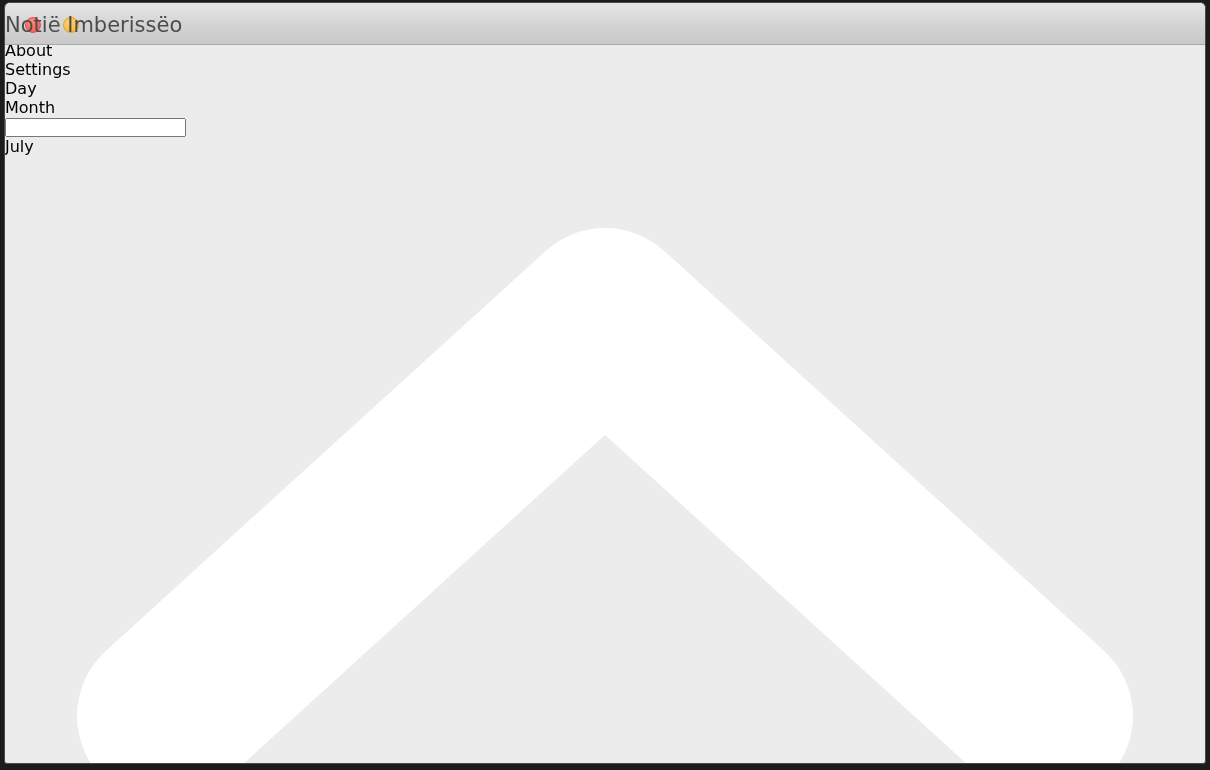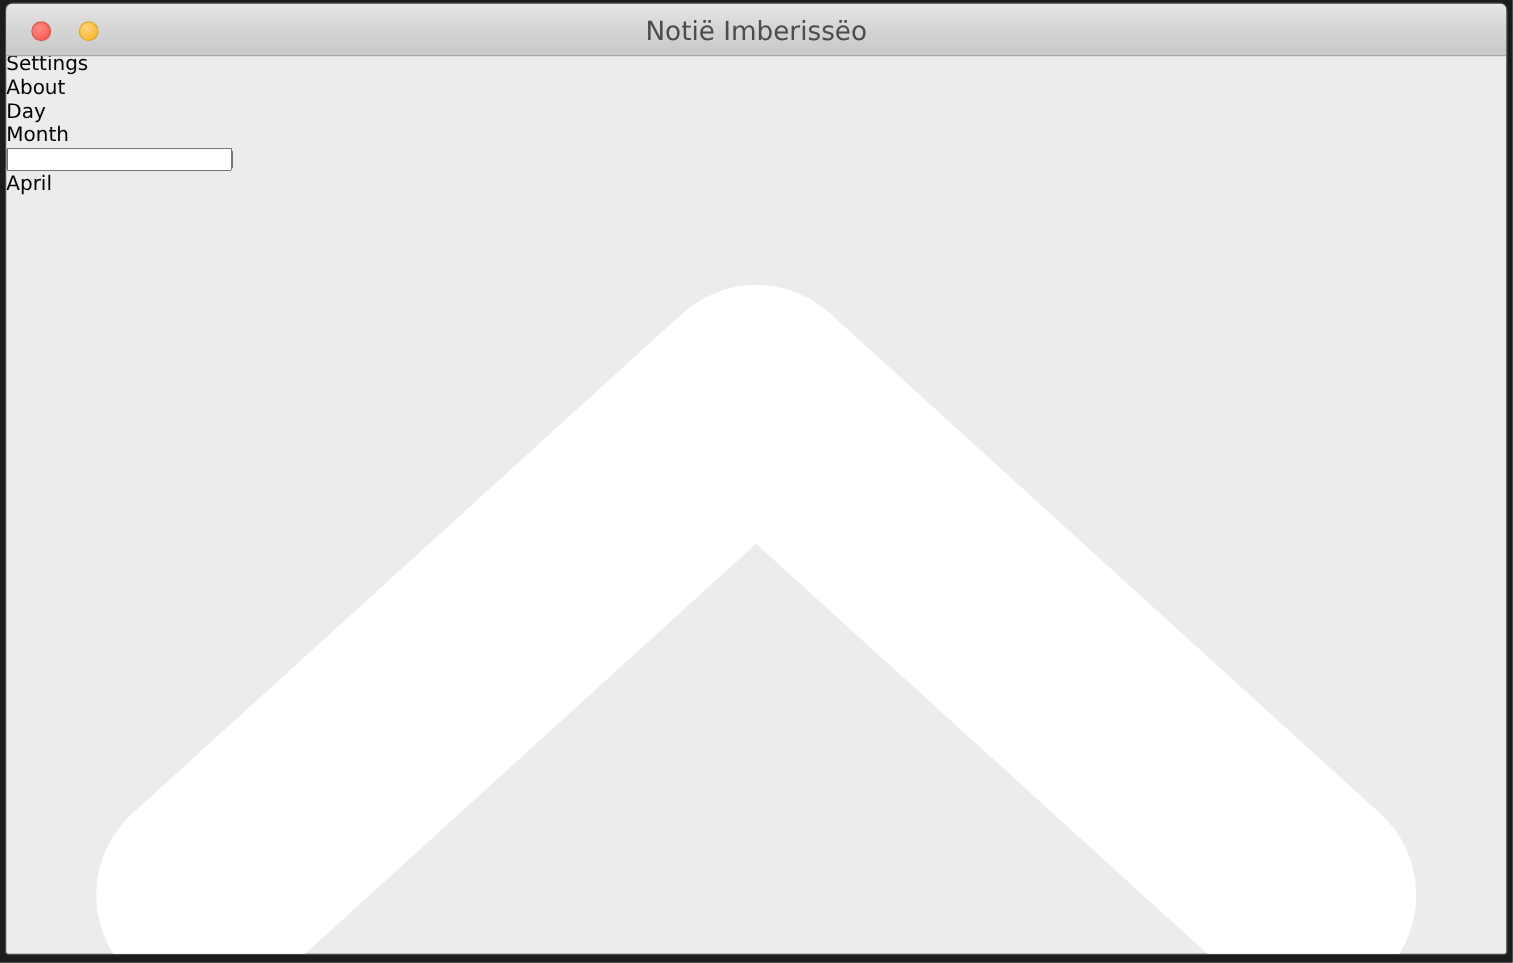--- a/index.html
+++ b/index.html
@@ -31,21 +31,20 @@
     left: 0; top: 0;
     width: 100%;
     height: 42px;
     background: linear-gradient(to bottom, #e6e6e6 0%, #d4d4d4 52%, #c9c9c9 100%);
     border-bottom: 1px solid #a8a8a8;
   }
   #title-text {
     position: absolute;
     left: 0; right: 0;
     top: 10px;
-    text-align: center;
     font-size: 21px;
     color: #4c4c4c;
     font-family: "DejaVu Sans", sans-serif;
   }
   .light {
     position: absolute;
     top: 14px;
     width: 16px; height: 16px;
     border-radius: 50%;
   }
@@ -289,39 +288,39 @@
     <div class="light" id="light-close"></div>
     <div class="light" id="light-min"></div>
     <div class="light" id="light-max"></div>
     <div id="title-text">Notië Imberissëo</div>
   </div>
 
   
   <div id="tabbar">
     <div class="tab active">To Imladris Reckoning</div>
     <div class="tab">From Imladris Reckoning</div>
+    <div class="tab">About</div>
     <div class="tab">Settings</div>
-    <div class="tab">About</div>
   </div>
 
   
   <div id="panel"></div>
 
   
   <div class="col-head" id="head-day">Day</div>
   <div class="col-head" id="head-month">Month</div>
 
   
 
   
   <input id="year-field" type="text" value="" style="">
 
   
   <div id="month-combo">
-    <div id="month-value">April</div>
+    <div id="month-value">July</div>
     <div id="month-stepper">
       <svg class="chev" viewBox="0 0 15 9">
         <polyline points="2,7 7.5,2 13,7" fill="none" stroke="#ffffff" stroke-width="2.2" stroke-linecap="round" stroke-linejoin="round"></polyline>
       </svg>
       
     </div>
   </div>
 
   
   

